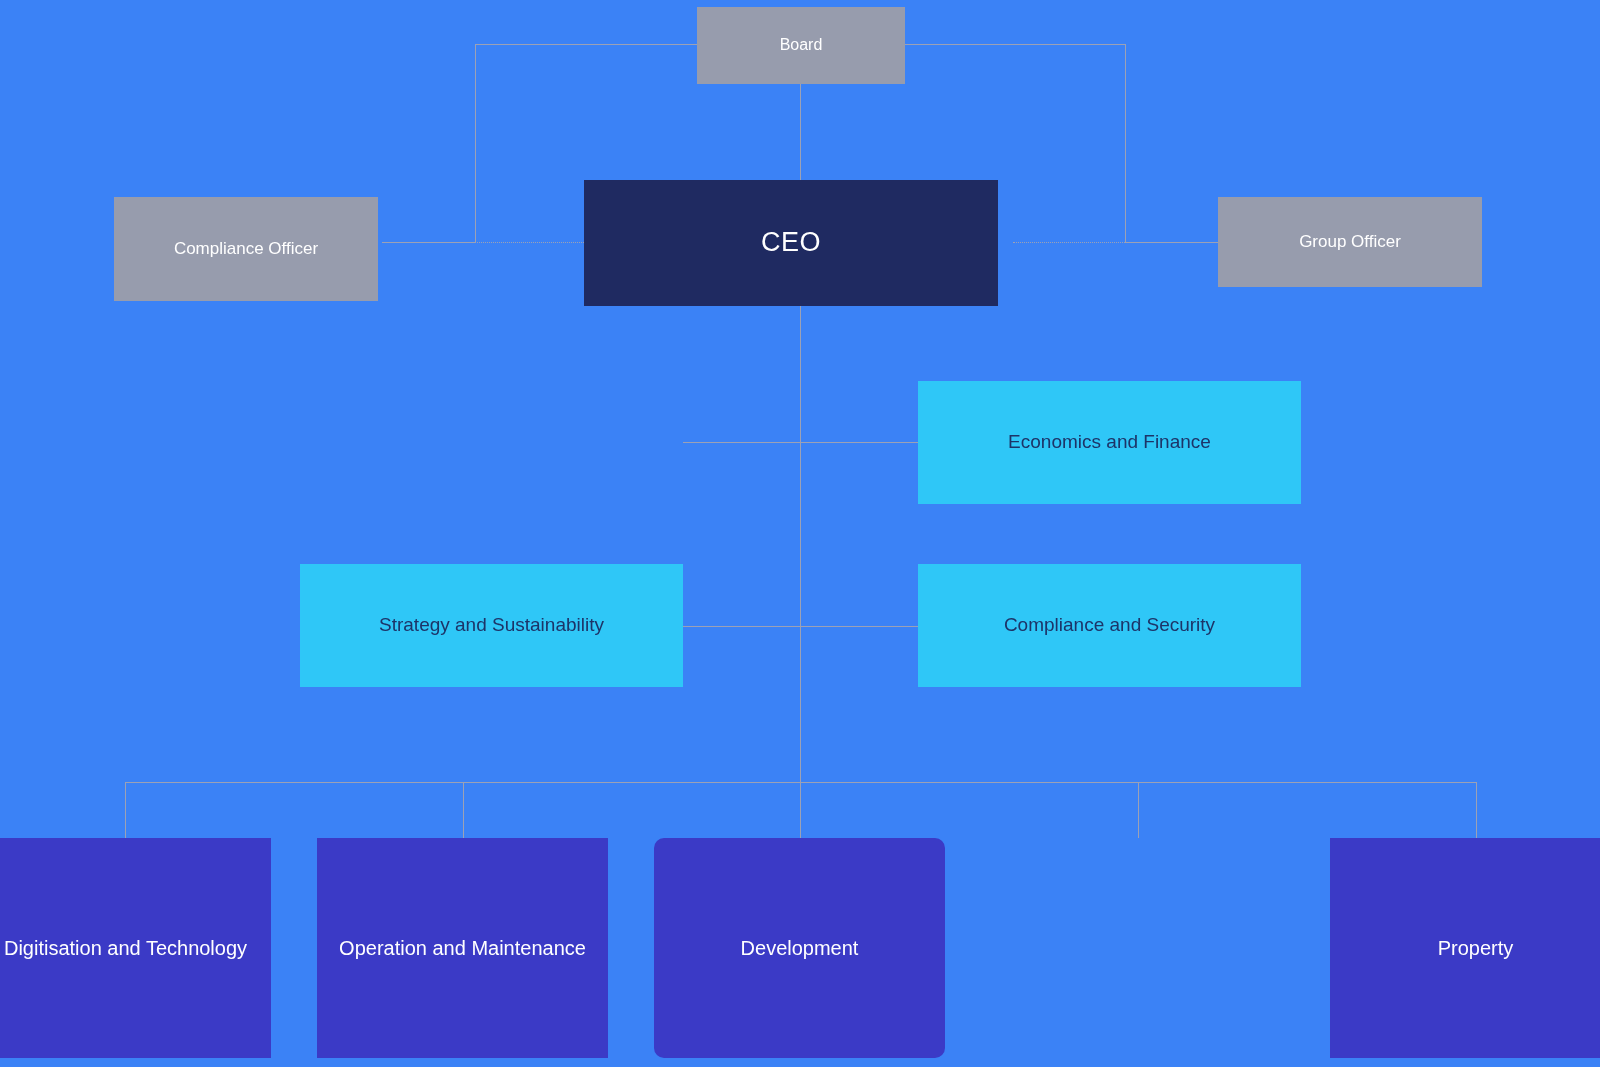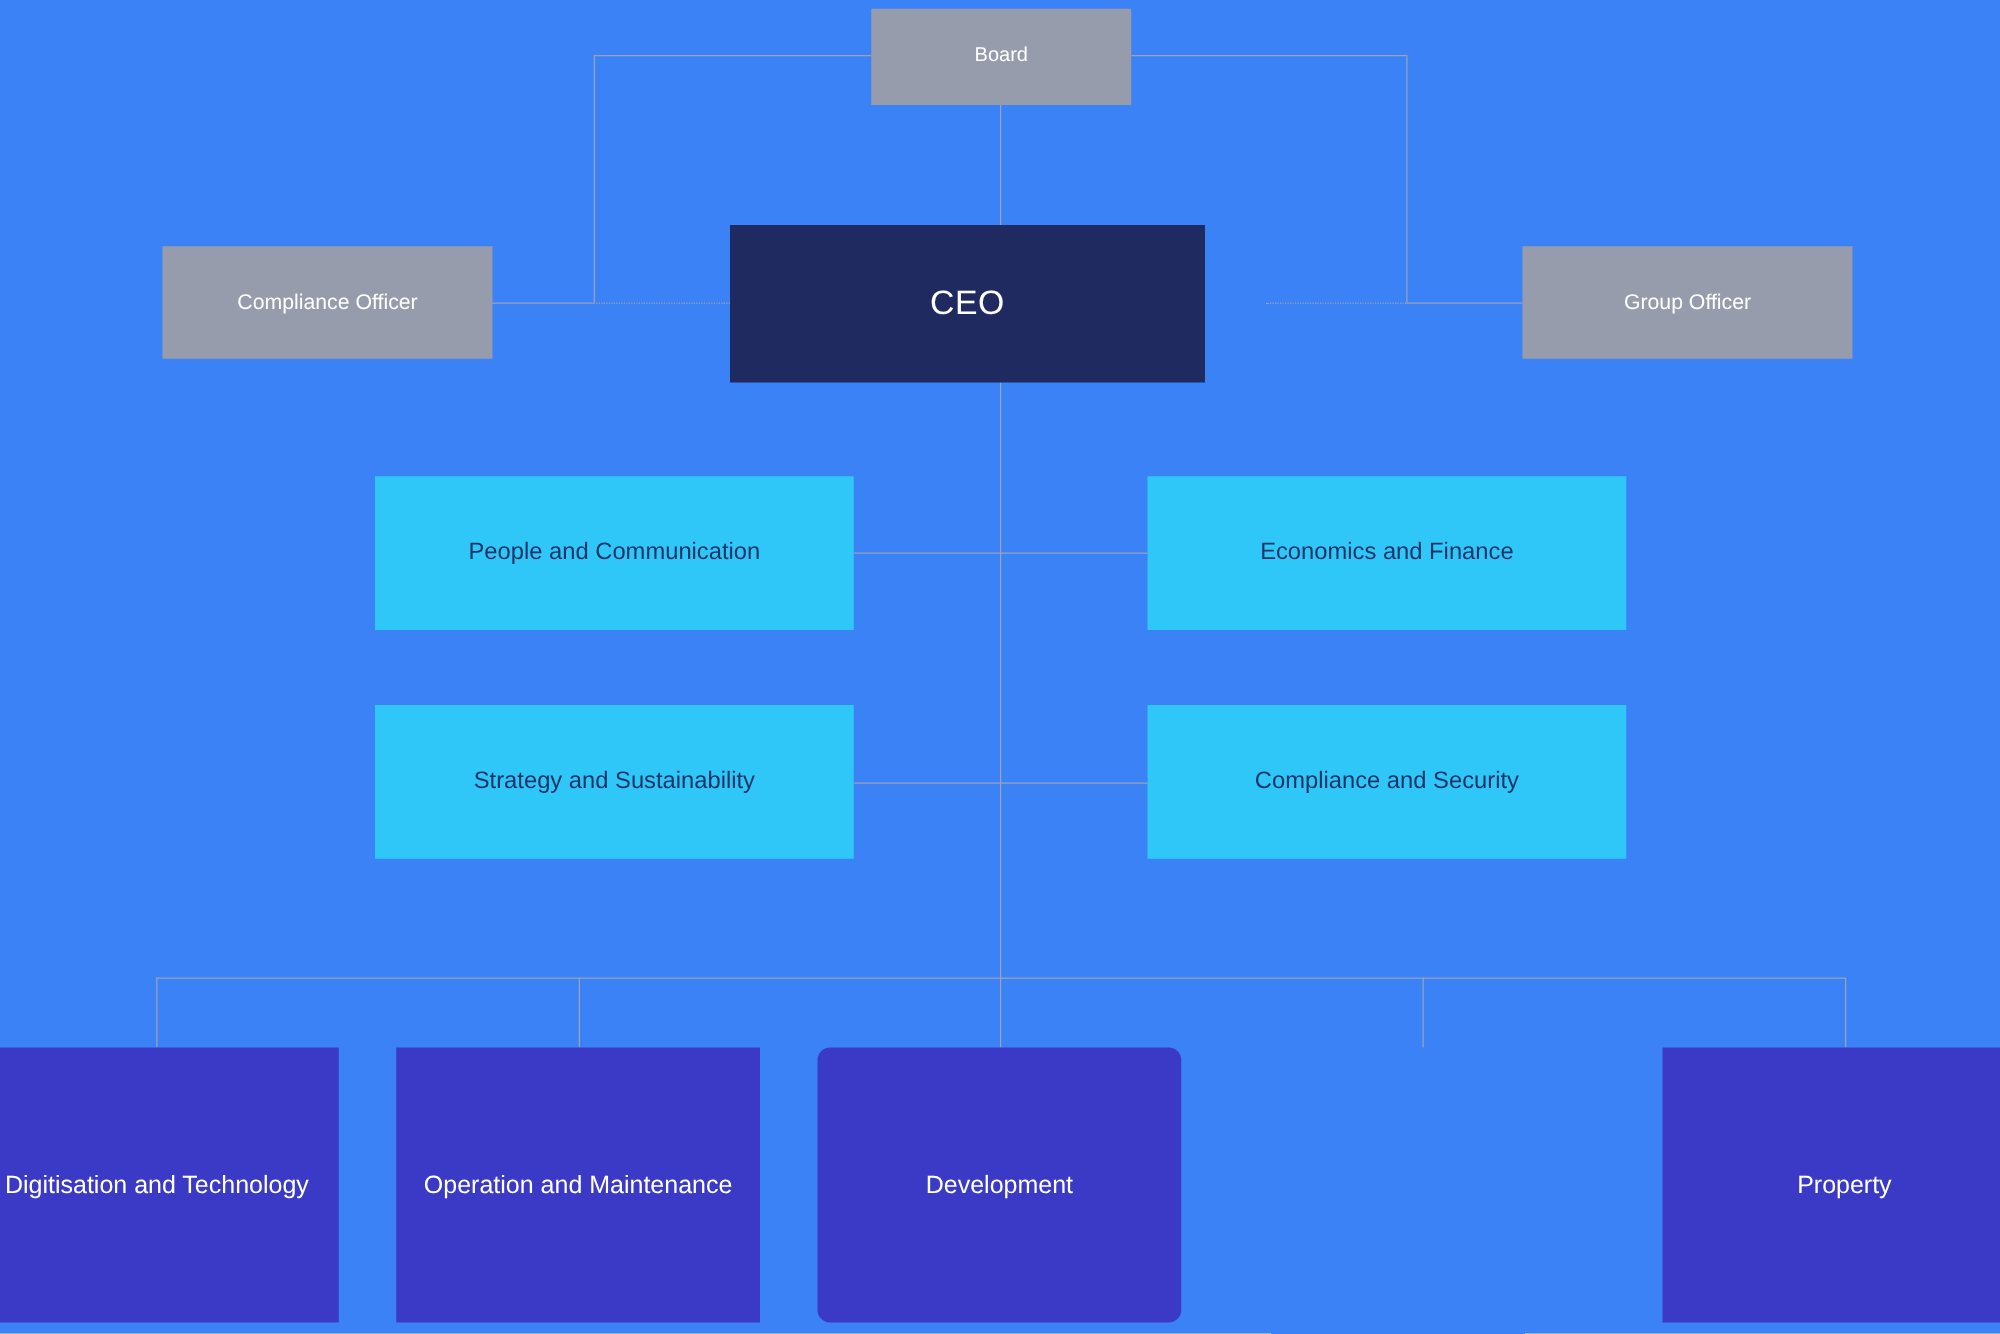--- a/index.html
+++ b/index.html
@@ -28,27 +28,27 @@
   .node--gray {
     background: #979CAD;
     color: #ffffff;
     font-size: 17px;
   }
   .node--board {
     left: 697px; top: 7px; width: 208px; height: 77px;
     font-size: 16px;
   }
   .node--ceo {
-    left: 584px; top: 180px; width: 380px; height: 126px;
+    left: 584px; top: 180px; width: 414px; height: 126px;
     background: #1F2A61;
     color: #ffffff;
     font-size: 27px;
     letter-spacing: 0.5px;
   }
-  .node--compliance-officer { left: 130px;  top: 197px; width: 264px; height: 90px; text-align: center; }
+  .node--compliance-officer { left: 114px;  top: 197px; width: 264px; height: 104px; text-align: center; }
   .node--group-officer      { left: 1218px; top: 197px; width: 264px; height: 90px; }
   .node--staff {
     background: #2FC7F7;
     color: #1D3468;
     font-size: 19px;
     width: 383px;
     height: 123px;
   }
   .node--staff-0 { left: 300px; top: 381px; }
   .node--staff-1 { left: 918px; top: 381px; }
@@ -122,21 +122,20 @@
   <div class="line line--v c-div-drop-4"></div>
 
   <div class="node node--gray node--board">Board</div>
 
   <div class="node node--ceo">CEO</div>
 
   <div class="node node--gray node--compliance-officer">Compliance Officer</div>
 
   <div class="node node--gray node--group-officer">Group Officer</div>
 
-  <div class="node node--staff node--staff-0">People and Communication</div>
 
   <div class="node node--staff node--staff-1">Economics and Finance</div>
 
   <div class="node node--staff node--staff-2">Strategy and Sustainability</div>
 
   <div class="node node--staff node--staff-3">Compliance and Security</div>
 
   <div class="node node--division node--division-0">Digitisation and Technology</div>
 
   <div class="node node--division node--division-1">Operation and Maintenance</div>

